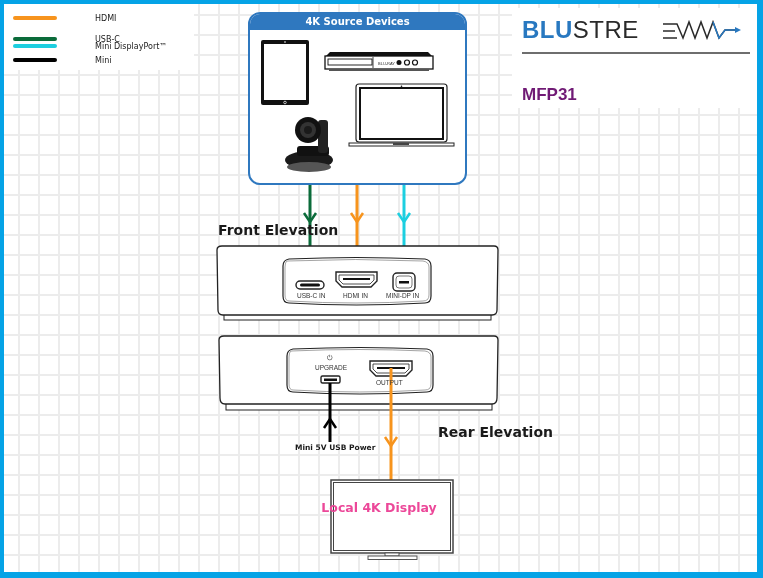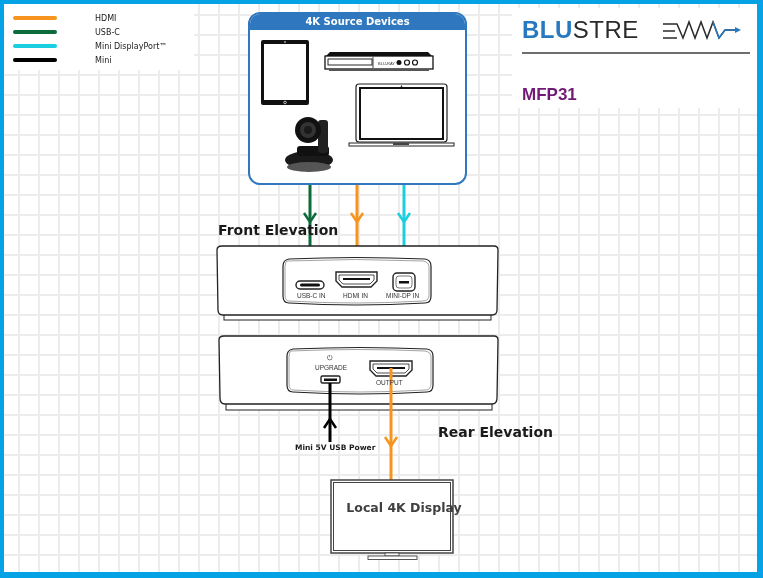--- a/index.html
+++ b/index.html
@@ -24,34 +24,34 @@
   .logo-wave { position:absolute; left:151px; top:10px; }
   .brand-rule { position:absolute; left:10px; top:44px; width:228px; height:2px; background:#6e6e6e; }
   .brand-sub { position:absolute; left:10px; top:52px; font-size:17px; color:#333; font-family:"Liberation Sans", sans-serif; white-space:nowrap; }
   .brand-model { position:absolute; left:10px; top:77px; font-size:17px; font-weight:bold; color:#701a75; font-family:"Liberation Sans", sans-serif; }
 
   .src-box { position:absolute; left:248px; top:12px; width:219px; height:173px; box-sizing:border-box; border:2px solid #2f78bf; border-radius:12px; background:#fff; overflow:hidden; }
   .src-head { height:16px; background:#2f78bf; color:#fff; font-size:10px; font-weight:bold; text-align:center; line-height:16px; }
 
   .svg-layer { position:absolute; left:0; top:0; }
   .lbl { position:absolute; font-size:14px; font-weight:bold; color:#1a1a1a; white-space:nowrap; }
-  .disp-text { position:absolute; left:345px; top:500px; width:118px; text-align:center; font-size:12.5px; font-weight:bold; color:#404040; }
+  .disp-text { position:absolute; left:320px; top:500px; width:118px; text-align:center; font-size:12.5px; font-weight:bold; color:#ec4899; }
   .port-lbl { position:absolute; font-size:6.5px; color:#333; font-family:"Liberation Sans", sans-serif; white-space:nowrap; }
 </style>
 </head>
 <body>
 
 <div class="frame"></div>
 
 <div class="legend">
   <div class="legend-row" style="top:7px">
     <div class="legend-swatch" style="background:#f7941d"></div>
     <span class="legend-label">HDMI</span>
   </div>
-  <div class="legend-row" style="top:21px">
+  <div class="legend-row" style="top:28px">
     <div class="legend-swatch" style="background:#0b6b3a"></div>
     <span class="legend-label">USB-C</span>
   </div>
   <div class="legend-row" style="top:35px">
     <div class="legend-swatch" style="background:#1ccfe0"></div>
     <span class="legend-label">Mini DisplayPort™</span>
   </div>
   <div class="legend-row" style="top:49px">
     <div class="legend-swatch" style="background:#000"></div>
     <span class="legend-label">Mini</span>

